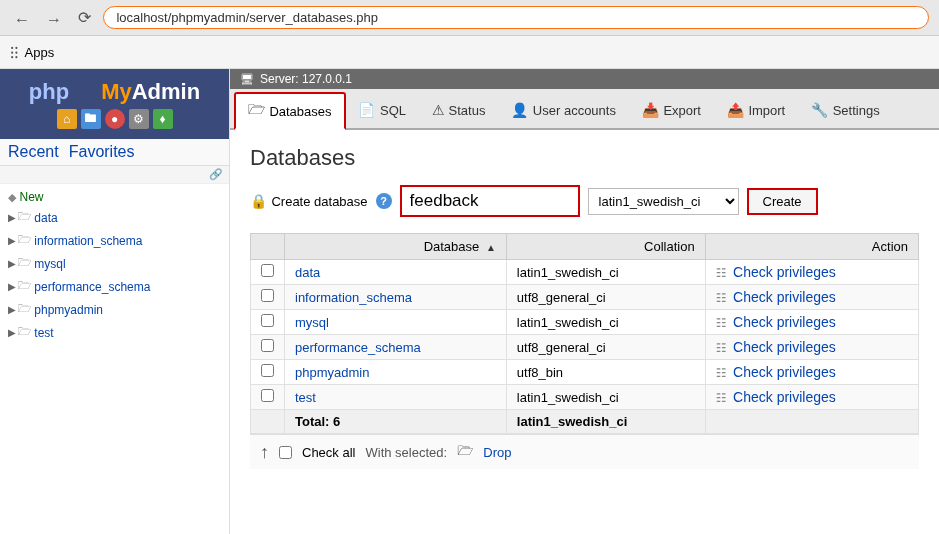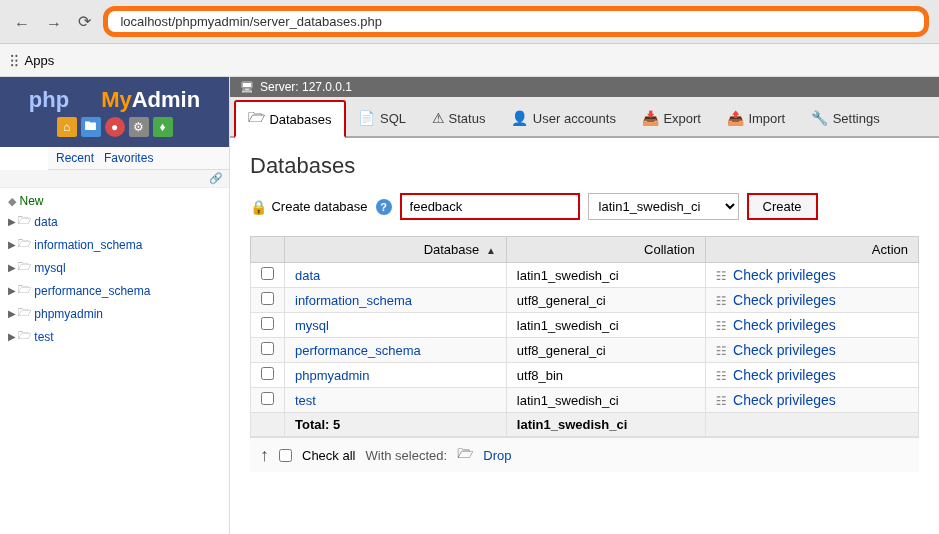--- a/index.html
+++ b/index.html
@@ -18,21 +18,21 @@
       background: none;
       border: none;
       cursor: pointer;
       font-size: 16px;
       color: #555;
       padding: 2px 4px;
     }
     .address-bar {
       flex: 1;
       background: #fff;
-      border: 5px solid #f97316;
+      border: 1px solid #f97316;
       border-radius: 12px;
       padding: 3px 12px;
       font-size: 13px;
       color: #333;
     }
     .apps-bar {
       background: #f5f5f5;
       padding: 5px 10px;
       display: flex;
       align-items: center;
@@ -84,24 +84,23 @@
     }
     .icon-home { background: #e8a020; color: #fff; }
     .icon-db { background: #4a90d9; color: #fff; }
     .icon-circle { background: #d94a4a; color: #fff; border-radius: 50%; }
     .icon-gear { background: #888; color: #fff; }
     .icon-leaf { background: #4aaa4a; color: #fff; }
     .sidebar-links {
       display: flex;
       gap: 10px;
       padding: 4px 8px;
-      font-size: 12px;
+      font-size: 16px;
       border-bottom: 1px solid #ddd;
       background: #f9f9f9;
-      margin-left: 48px;
     }
     .sidebar-links a { color: #0645ad; text-decoration: none; }
     .sidebar-collapse-btn {
       text-align: right;
       padding: 2px 6px;
       cursor: pointer;
       color: #888;
       font-size: 11px;
       background: #f5f5f5;
       border-bottom: 1px solid #eee;
@@ -194,21 +193,21 @@
     .create-db-label {
       display: flex;
       align-items: center;
       gap: 4px;
       font-size: 13px;
     }
     .create-db-label .lock-icon { font-size: 14px; color: #888; }
     .create-db-input {
       border: 2px solid #c00;
       padding: 4px 8px;
-      font-size: 13px;
+      font-size: 17px;
       width: 180px;
     }
     .create-db-select {
       border: 1px solid #bbb;
       padding: 4px 6px;
       font-size: 13px;
       background: #fff;
     }
     .create-btn {
       border: 2px solid #c00;
@@ -461,21 +460,21 @@
     <td>latin1_swedish_ci</td>
     <td>
       <span class="check-priv-icon">☷</span>
       <a class="check-priv-link" href="#">Check privileges</a>
     </td>
   </tr>
           </tbody>
         <tfoot>
           <tr class="total-row">
             <td></td>
-            <td>Total: 5</td>
+            <td>Total: 6</td>
             <td>latin1_swedish_ci</td>
             <td></td>
           </tr>
         </tfoot>
       </table>
 
       <div class="bottom-bar">
         <span class="arrow-up">↑</span>
         <input type="checkbox" class="check-all-cb" style="">
         <span>Check all</span>

